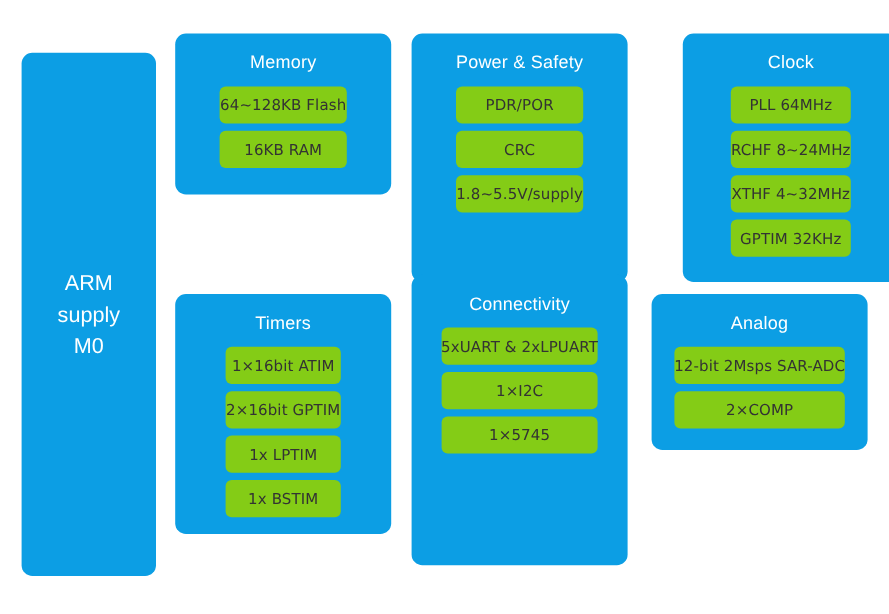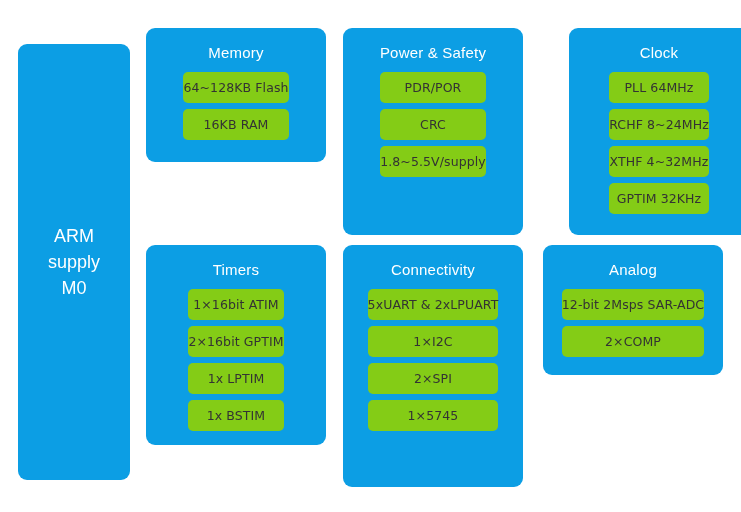--- a/index.html
+++ b/index.html
@@ -118,26 +118,25 @@
   <div class="block" id="block-timers" style="left:146px; top:245px; width:180px; height:200px;">
     <div class="block-title">Timers</div>
     <div class="items">
       <div class="item">1×16bit ATIM</div>
       <div class="item">2×16bit GPTIM</div>
       <div class="item">1x LPTIM</div>
       <div class="item">1x BSTIM</div>
     </div>
   </div>
 
-  <div class="block" id="block-connectivity" style="left:343px; top:245px; width:180px; height:242px;">
+  <div class="block" id="block-connectivity" style="left:343px; top:229px; width:180px; height:242px;">
     <div class="block-title">Connectivity</div>
     <div class="items">
       <div class="item">5xUART &amp; 2xLPUART</div>
       <div class="item">1×I2C</div>
-      <div class="item">2×SPI</div>
       <div class="item">1×5745</div>
     </div>
   </div>
 
   <div class="block" id="block-analog" style="left:543px; top:245px; width:180px; height:130px;">
     <div class="block-title">Analog</div>
     <div class="items">
       <div class="item">12-bit 2Msps SAR-ADC</div>
       <div class="item">2×COMP</div>
     </div>

